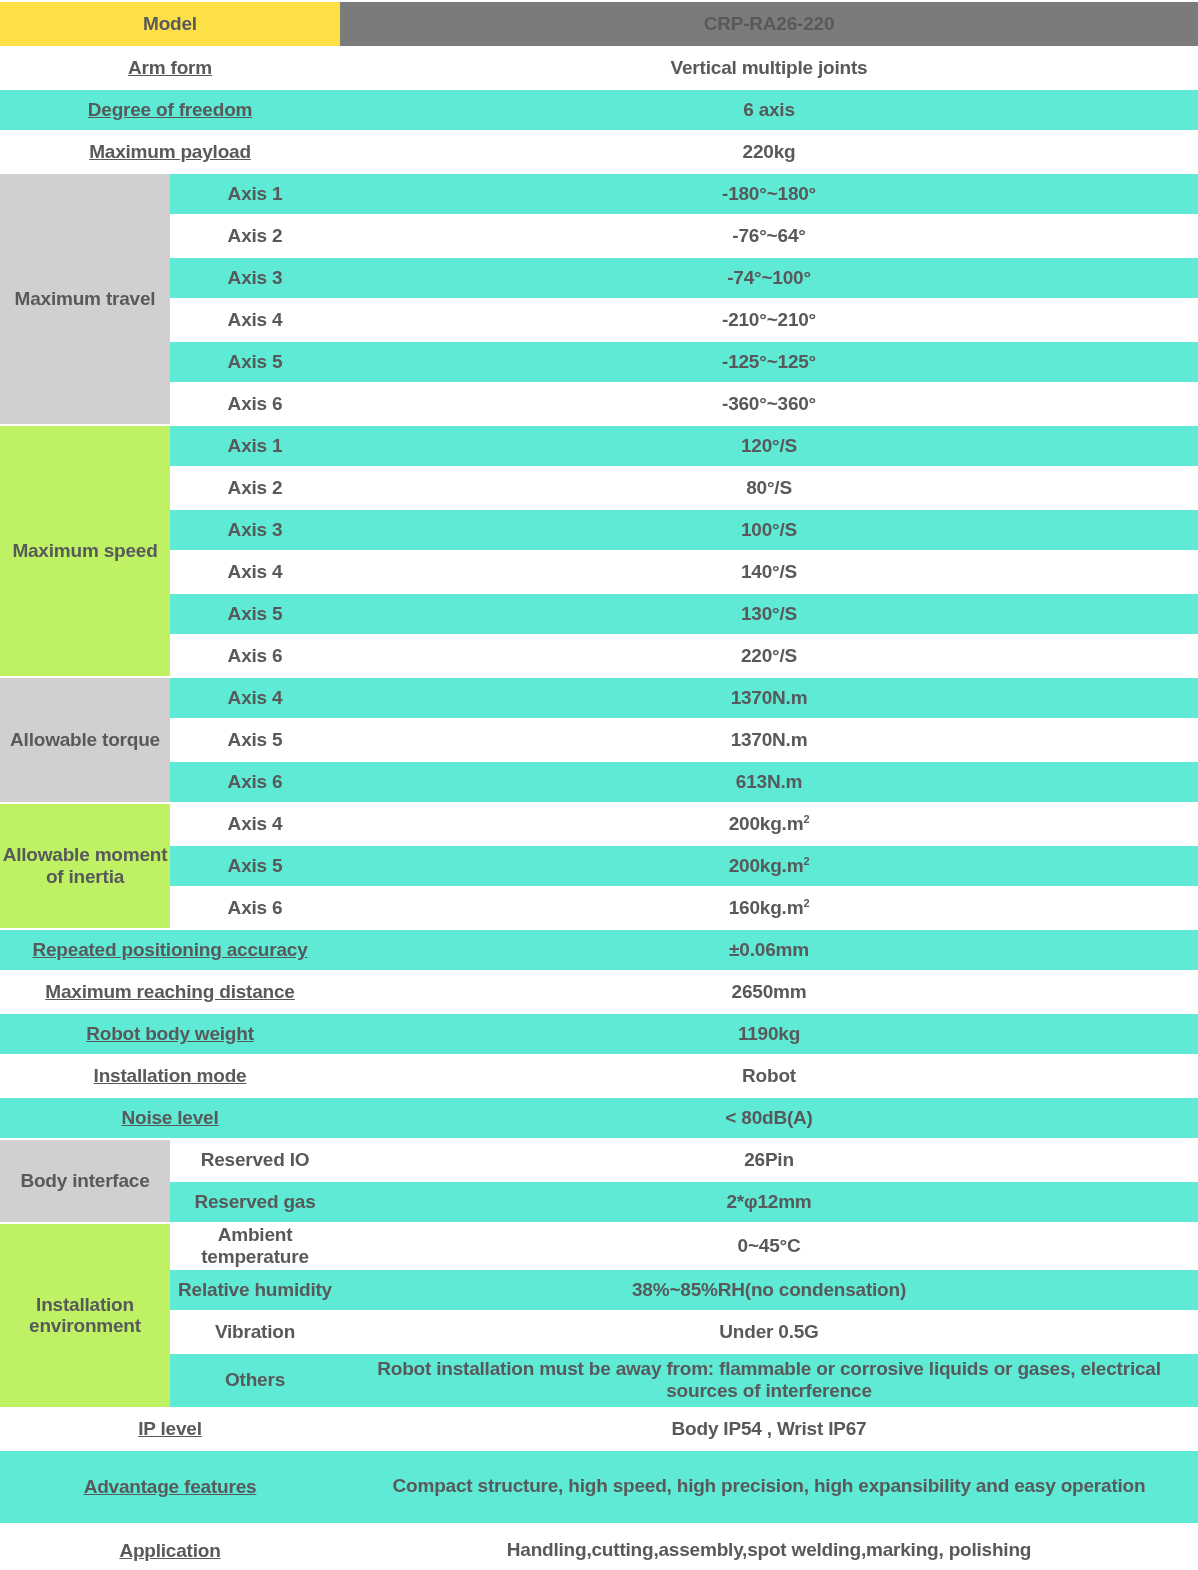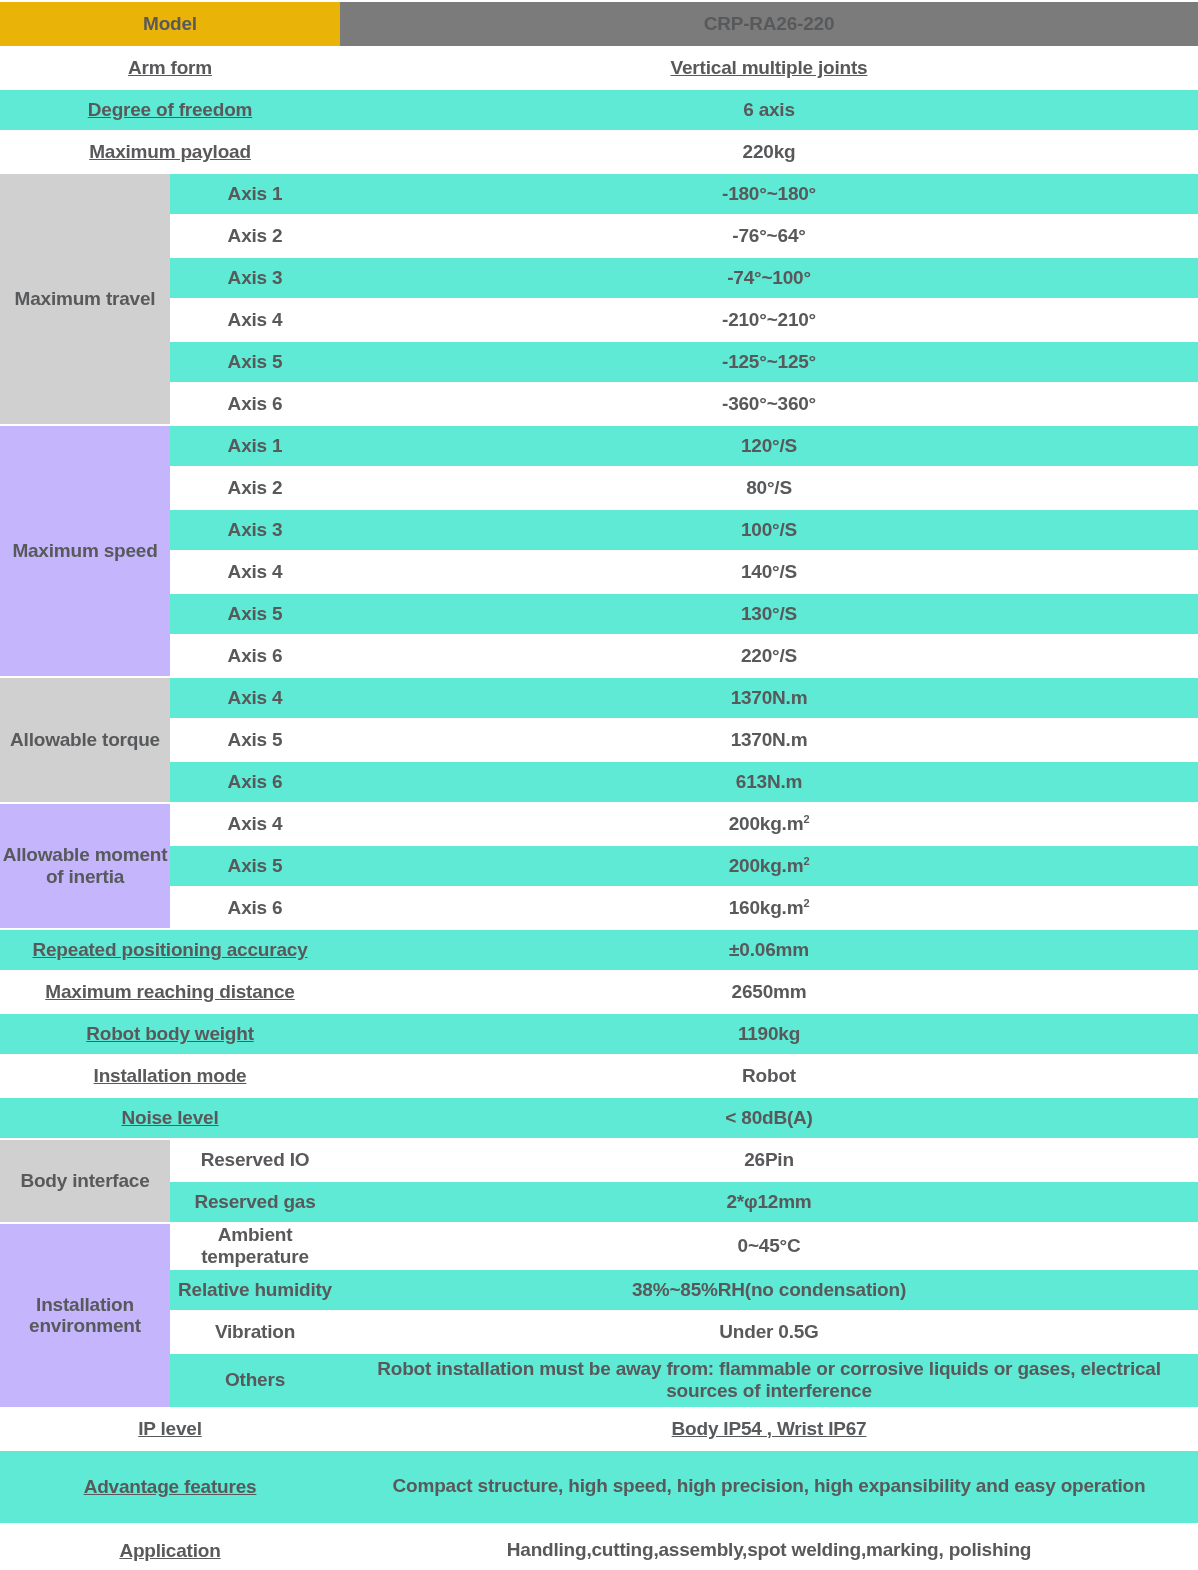--- a/index.html
+++ b/index.html
@@ -27,48 +27,47 @@
     letter-spacing: -0.2px;
     color: #58595b;
   }
   
   col.c-label   { width: 170px; }
   col.c-sub     { width: 170px; }
   col.c-value   { width: 858px; }
 
   
   .hdr-model {
-    background: #eab308;
+    background: #fde047;
     color: #ffffff;
     height: 44px;
     font-size: 21px;
   }
   .hdr-value {
     background: #7b7b7b;
     color: #ffffff;
     height: 44px;
     font-size: 21px;
   }
 
   
   .sh-dark   { background: #5eead4; }
   .sh-light  { background: #ffffff; }
   .grp-dark  { background: #d0d0d0; }
-  .grp-light { background: #c4b5fd; }
+  .grp-light { background: #bef264; }
 
   .row-h { height: 40px; }
 
   .val {
     font-weight: normal;
     font-size: 19px;
     color: #58595b;
   }
   .val-b {
     font-weight: bold;
-    text-decoration: underline;
   }
   .sub {
     font-weight: bold;
     font-size: 18px;
   }
   .lbl {
     font-weight: bold;
     font-size: 19px;
     text-decoration: underline;
   }

